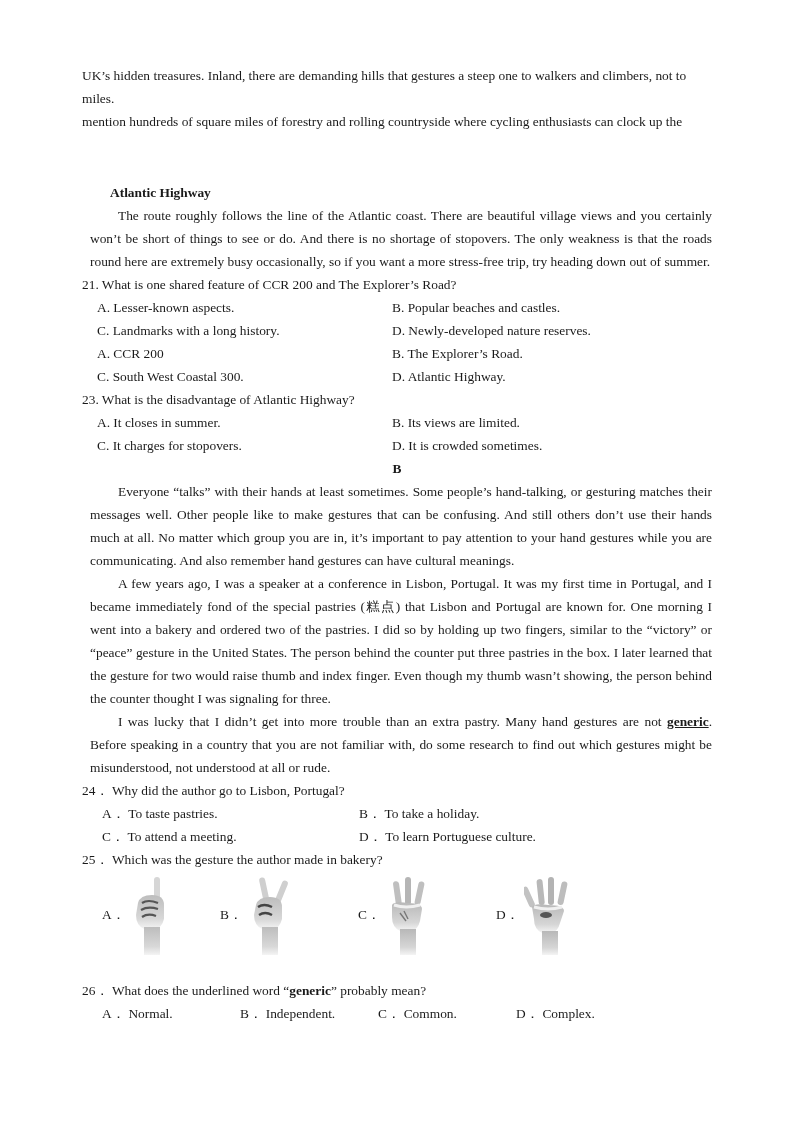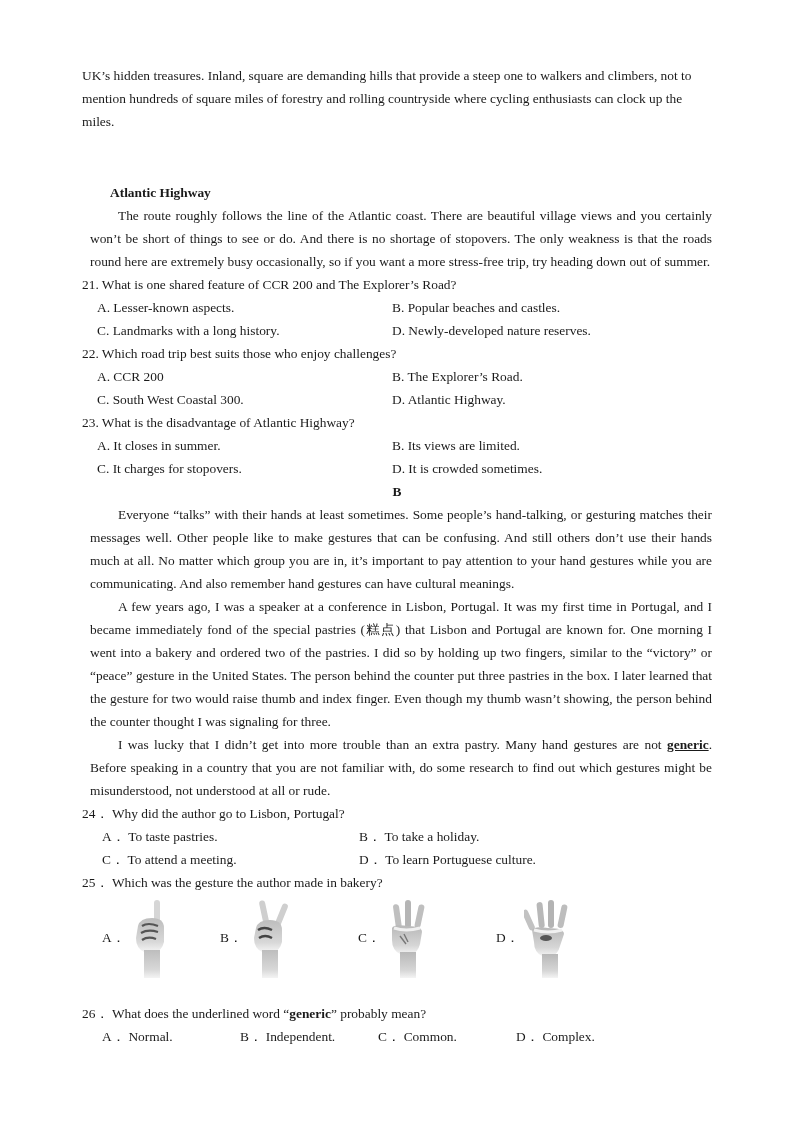--- a/index.html
+++ b/index.html
@@ -30,38 +30,37 @@
     .hand-opt { position: absolute; top: 0; height: 84px; display: flex; align-items: center; }
     .hand-opt .lbl { width: 28px; }
     .hand-opt svg { display: block; }
     .gap { height: 22px; }
   </style>
 </head>
 <body>
 
 <div class="page">
 
-  <div class="line">UK’s hidden treasures. Inland, square are demanding hills that provide a steep one to walkers and climbers, not to</div>
+  <div class="line">UK’s hidden treasures. Inland, there are demanding hills that gestures a steep one to walkers and climbers, not to</div>
+  <div class="line">miles.</div>
   <div class="line">mention hundreds of square miles of forestry and rolling countryside where cycling enthusiasts can clock up the</div>
-  <div class="line">miles.</div>
 
   <div class="heading">Atlantic Highway</div>
   <div class="para indent">The route roughly follows the line of the Atlantic coast. There are beautiful village views and you certainly won’t be short of things to see or do. And there is no shortage of stopovers. The only weakness is that the roads round here are extremely busy occasionally, so if you want a more stress-free trip, try heading down out of summer.</div>
 
   <div class="q">21. What is one shared feature of CCR 200 and The Explorer’s Road?</div>
   <div class="opts2">
     <span class="o1">A. Lesser-known aspects.</span>
     <span class="o2">B. Popular beaches and castles.</span>
   </div>
   <div class="opts2">
     <span class="o1">C. Landmarks with a long history.</span>
     <span class="o2">D. Newly-developed nature reserves.</span>
   </div>
 
-  <div class="q">22. Which road trip best suits those who enjoy challenges?</div>
   <div class="opts2">
     <span class="o1">A. CCR 200</span>
     <span class="o2">B. The Explorer’s Road.</span>
   </div>
   <div class="opts2">
     <span class="o1">C. South West Coastal 300.</span>
     <span class="o2">D. Atlantic Highway.</span>
   </div>
 
   <div class="q">23. What is the disadvantage of Atlantic Highway?</div>

